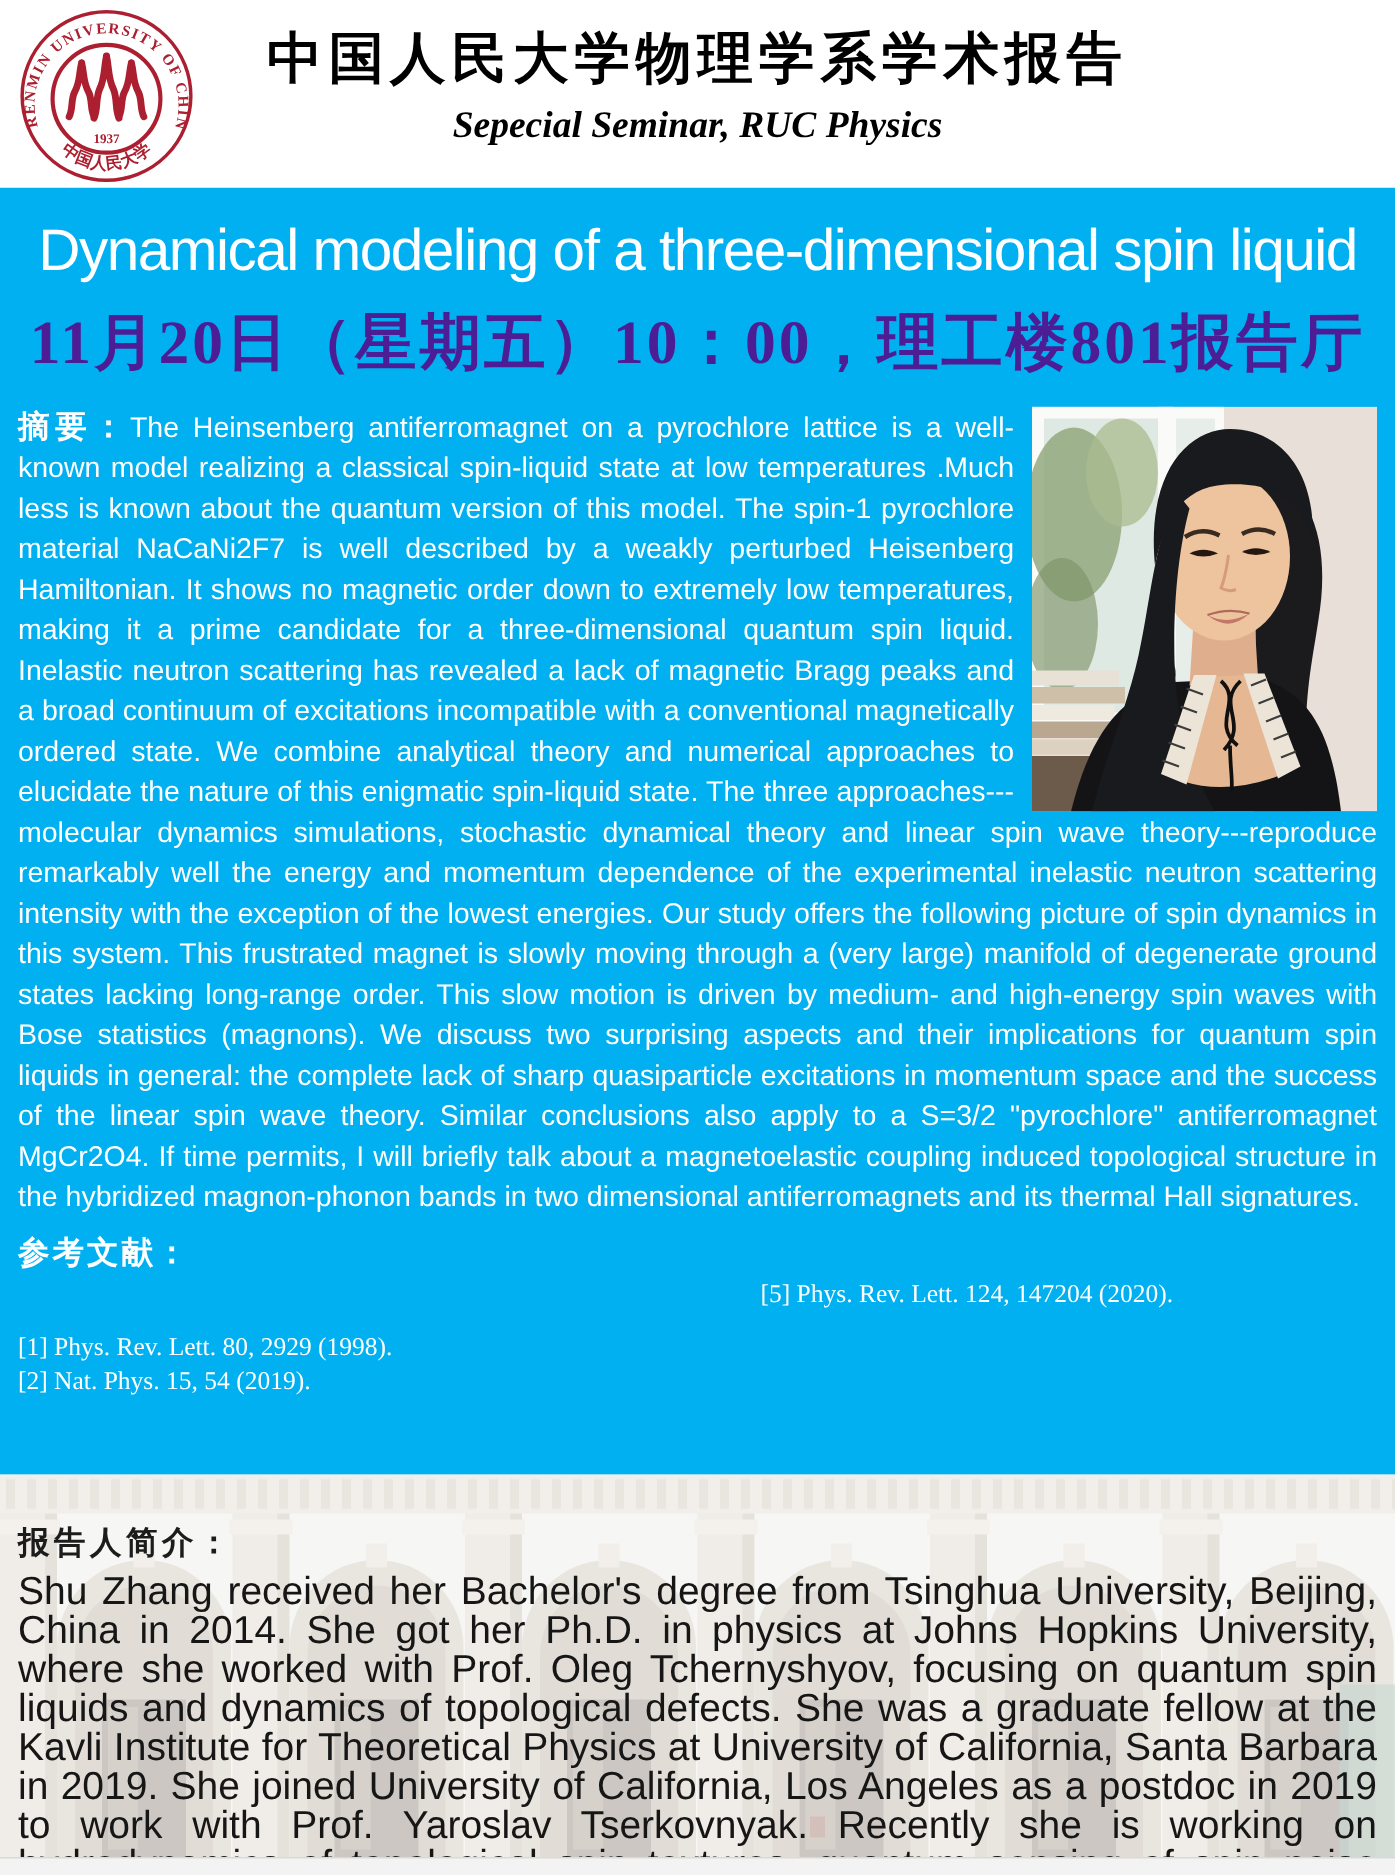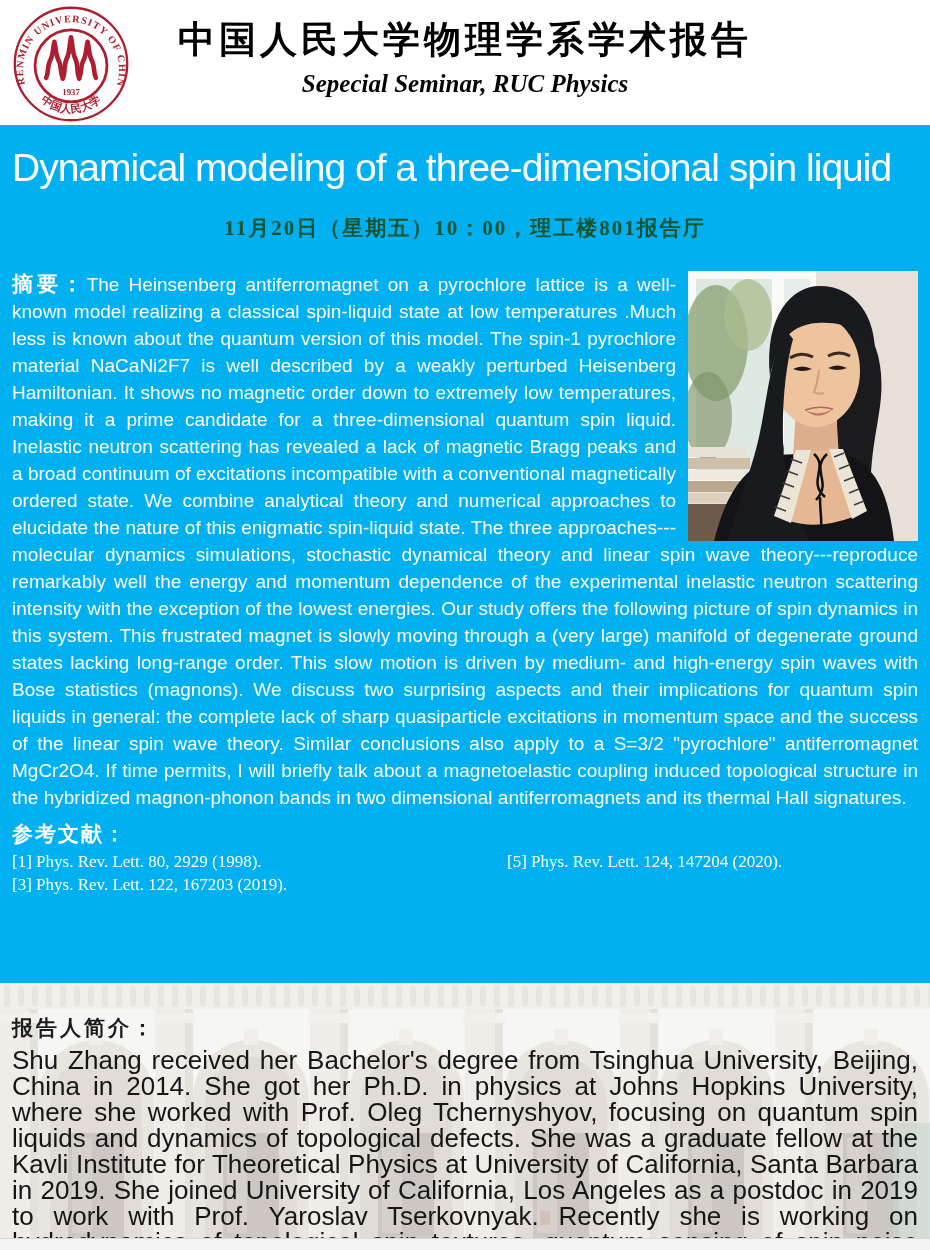--- a/index.html
+++ b/index.html
@@ -17,40 +17,40 @@
   }
   .title-en {
     font-family:"Liberation Serif", serif; font-weight:bold; font-style:italic;
     font-size:25px; line-height:44px; color:#000;
   }
 
   
   .blue { height:858px; background:#00B0F0; padding:0 12px; overflow:hidden; }
   .seminar-title {
     padding-top:20px; color:#fff; font-weight:normal;
-    font-size:39px; line-height:46px; letter-spacing:-1px; white-space:nowrap;
+    font-size:39px; line-height:46px; letter-spacing:-1px; white-space:nowrap;text-align:center;
   }
   .speaker {
     margin-top:11px; text-align:center; color:#fff; font-size:25px; line-height:30px;
   }
   .datetime {
-    margin-top:17px; text-align:center; color:#14532d; font-weight:bold;
-    font-family:"Liberation Serif", serif; font-size:21px; line-height:40px; letter-spacing:2px;
+    margin-top:17px; text-align:center; color:#4c1d95; font-weight:bold;
+    font-family:"Liberation Serif", serif; font-size:41px; line-height:40px; letter-spacing:2px;
   }
   .abstract { margin-top:23px; color:#fff; }
   .abstract p { text-align:justify; font-size:19px; line-height:27px; }
   .cjk-label { font-family:"Liberation Serif", serif; font-weight:bold; }
   .abstract .cjk-label { font-size:21px; }
   .photo-frame { float:right; width:230px; height:270px; margin-left:12px; overflow:hidden; }
   .photo-frame svg { display:block; width:100%; height:100%; }
 
   .refs { margin-top:10px; color:#fff; }
   .refs-heading { font-size:21px; line-height:27px; letter-spacing:2px; }
   .refs-cols { display:flex; margin-top:2px; }
-  .refs-col-1 { flex:0 0 495px; }
+  .refs-col-1 { flex:0 0 495px;margin-top:35px; }
   .refs-col-2 { flex:1; }
   .ref { font-family:"Liberation Serif", serif; font-size:17px; line-height:23px; }
 
   
   .bio { position:relative; height:255px; overflow:hidden; }
   .bio-bg { position:absolute; left:0; top:0; width:930px; height:255px; }
   .bio-content { position:relative; padding:12px 12px; }
   .bio-heading { padding-top:20px; font-size:21px; line-height:27px; color:#1c1c1c; letter-spacing:3px; }
   .bio-text {
     margin-top:5px; text-align:justify; color:#161616;
@@ -140,21 +140,21 @@
         </svg>
       </div>
       <p><span class="cjk-label">摘要：</span><span>The Heinsenberg antiferromagnet on a pyrochlore lattice is a well-known model realizing a classical spin-liquid state at low temperatures .Much less is known about the quantum version of this model. The spin-1 pyrochlore material NaCaNi2F7 is well described by a weakly perturbed Heisenberg Hamiltonian. It shows no magnetic order down to extremely low temperatures, making it a prime candidate for a three-dimensional quantum spin liquid. Inelastic neutron scattering has revealed a lack of magnetic Bragg peaks and a broad continuum of excitations incompatible with a conventional magnetically ordered state. We combine analytical theory and numerical approaches to elucidate the nature of this enigmatic spin-liquid state. The three approaches--- molecular dynamics simulations, stochastic dynamical theory and linear spin wave theory---reproduce remarkably well the energy and momentum dependence of the experimental inelastic neutron scattering intensity with the exception of the lowest energies. Our study offers the following picture of spin dynamics in this system. This frustrated magnet is slowly moving through a (very large) manifold of degenerate ground states lacking long-range order. This slow motion is driven by medium- and high-energy spin waves with Bose statistics (magnons). We discuss two surprising aspects and their implications for quantum spin liquids in general: the complete lack of sharp quasiparticle excitations in momentum space and the success of the linear spin wave theory. Similar conclusions also apply to a S=3/2 "pyrochlore" antiferromagnet MgCr2O4. If time permits, I will briefly talk about a magnetoelastic coupling induced topological structure in the hybridized magnon-phonon bands in two dimensional antiferromagnets and its thermal Hall signatures.</span></p>
     </div>
 
     <div class="refs">
       <div class="refs-heading cjk-label">参考文献：</div>
       <div class="refs-cols">
         <div class="refs-col-1">
           <div class="ref">[1] Phys. Rev. Lett. 80, 2929 (1998).</div>
-          <div class="ref">[3] Phys. Rev. Lett. 122, 167203 (2019).</div>
+          <div class="ref">[2] Nat. Phys. 15, 54 (2019).</div>
         </div>
         <div class="refs-col-2">
           <div class="ref">[5] Phys. Rev. Lett. 124, 147204 (2020).</div>
         </div>
       </div>
     </div>
   </section>
 
   <section class="bio">
     <svg class="bio-bg" viewBox="0 0 930 255" preserveAspectRatio="none" aria-hidden="true">

